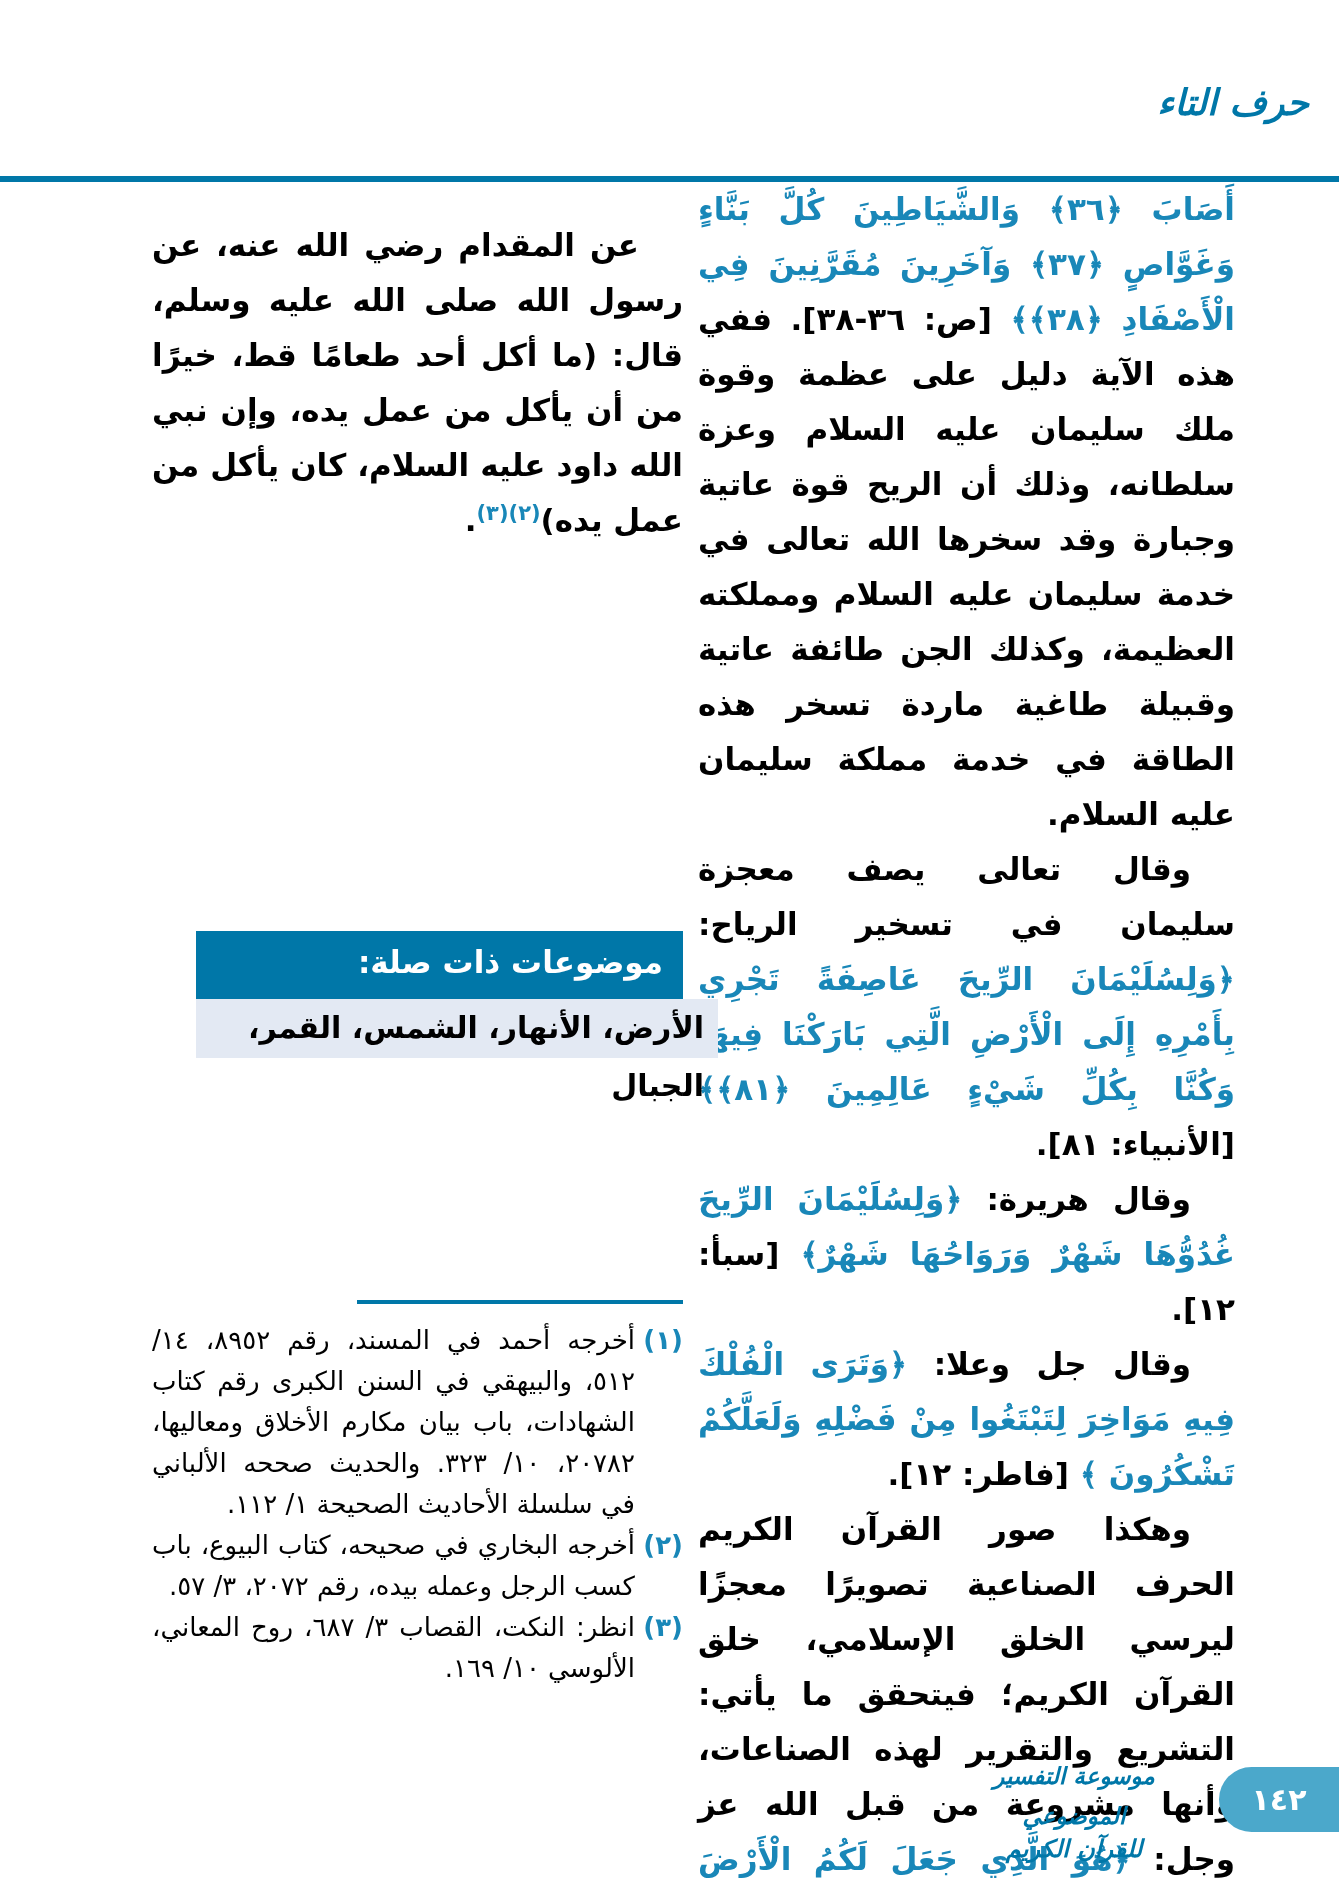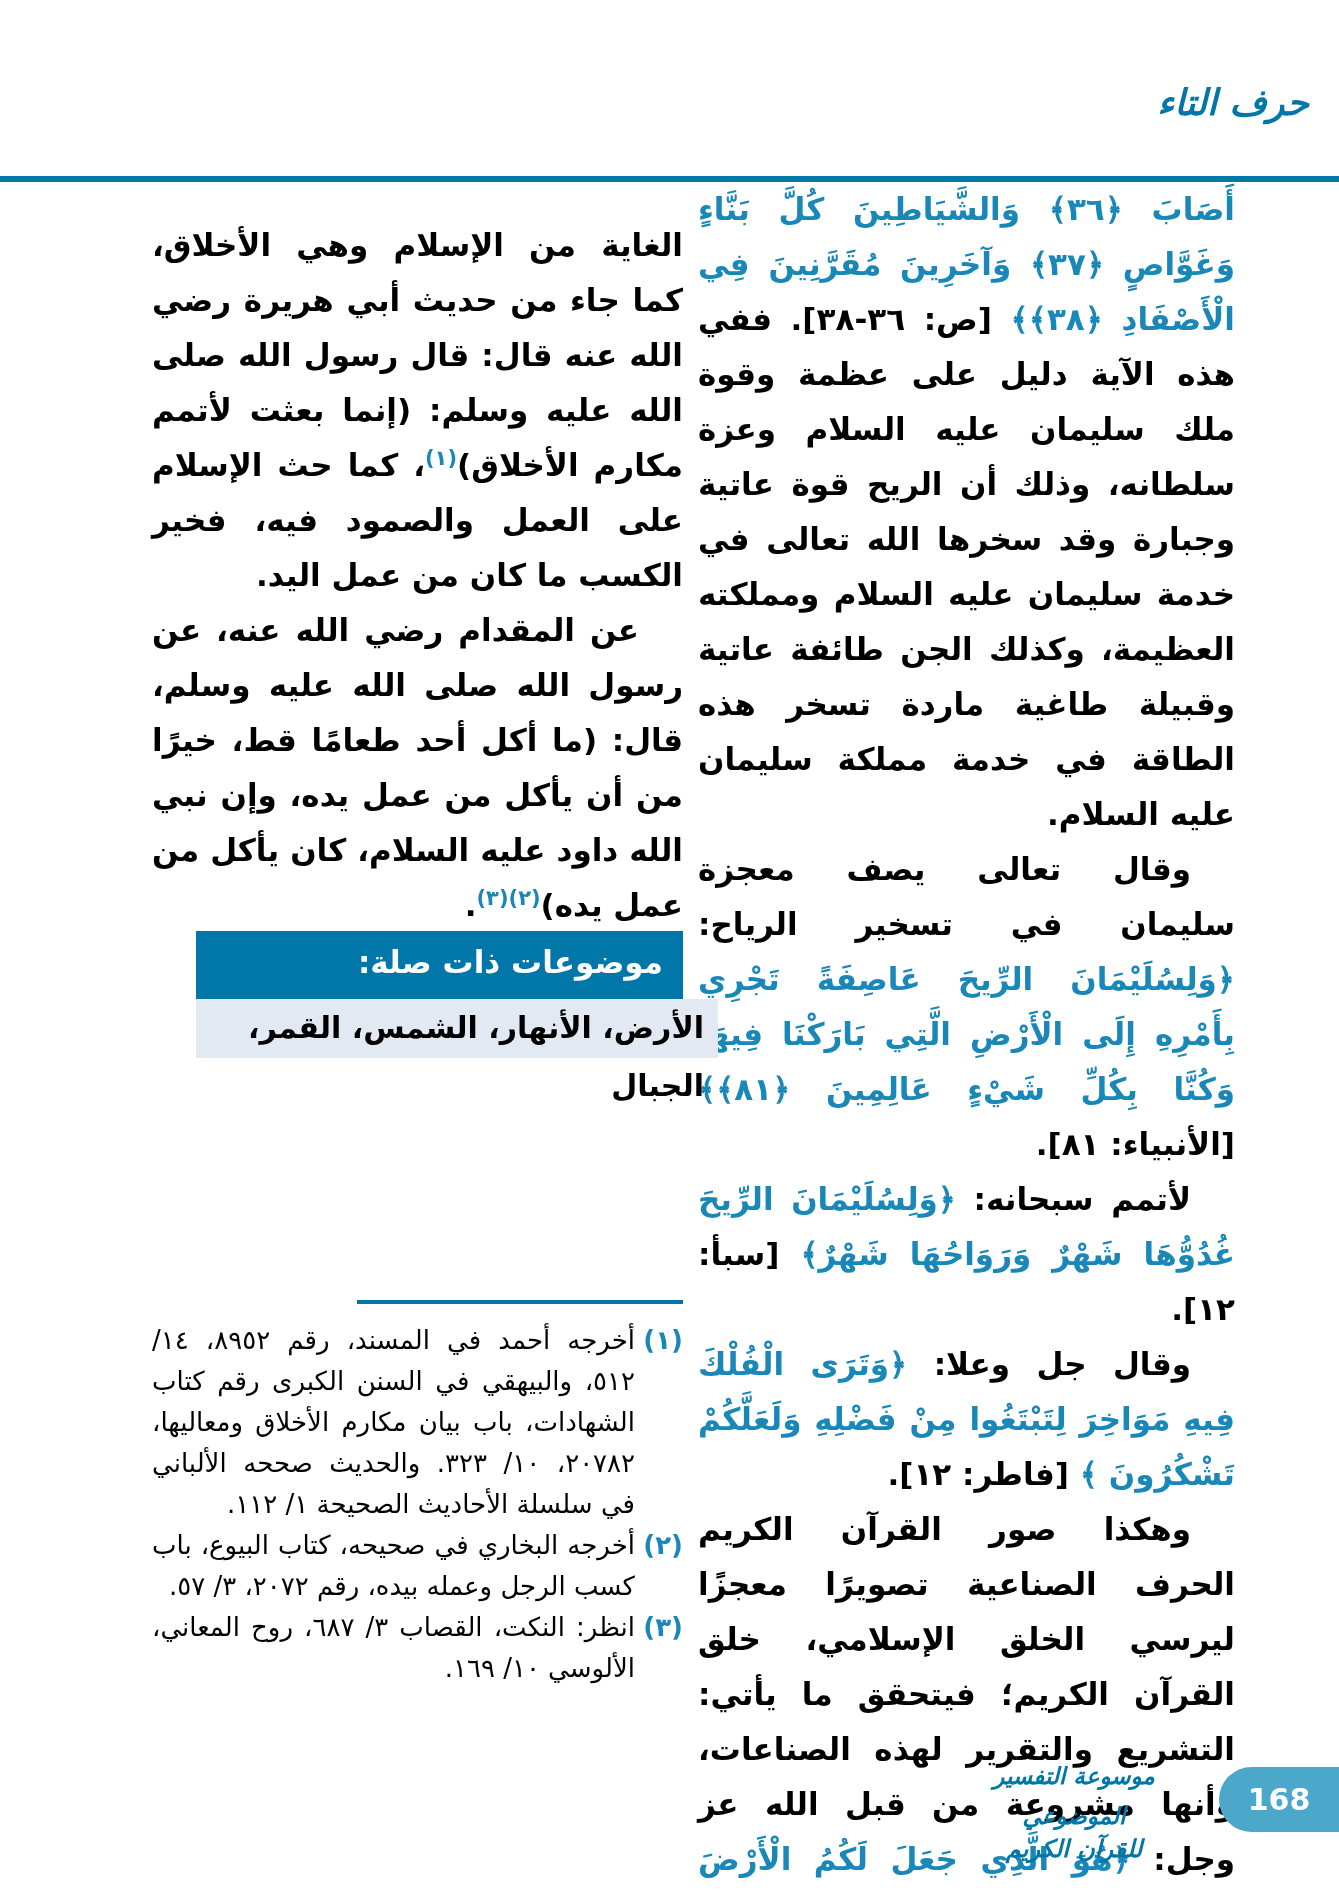--- a/index.html
+++ b/index.html
@@ -91,28 +91,27 @@
 <body>
 
 <div class="page">
 
   <div class="header-title">حرف التاء</div>
   <div class="header-rule"></div>
 
   <div class="col-right">
     <p class="body-text"><span class="seg-quran">أَصَابَ ﴿٣٦﴾   وَالشَّيَاطِينَ كُلَّ بَنَّاءٍ وَغَوَّاصٍ ﴿٣٧﴾ وَآخَرِينَ مُقَرَّنِينَ فِي الْأَصْفَادِ ﴿٣٨﴾﴾</span><span class="seg-normal"> [ص: ٣٦-٣٨]. </span><span class="seg-normal">ففي هذه الآية دليل على عظمة وقوة ملك سليمان عليه السلام وعزة سلطانه، وذلك أن الريح قوة عاتية وجبارة وقد سخرها الله تعالى في خدمة سليمان عليه السلام ومملكته العظيمة، وكذلك الجن طائفة عاتية وقبيلة طاغية ماردة تسخر هذه الطاقة في خدمة مملكة سليمان عليه السلام.</span></p>
     <p class="body-text indent"><span class="seg-normal">وقال تعالى يصف معجزة سليمان في تسخير الرياح: </span><span class="seg-quran">﴿وَلِسُلَيْمَانَ الرِّيحَ عَاصِفَةً تَجْرِي بِأَمْرِهِ إِلَى الْأَرْضِ الَّتِي بَارَكْنَا فِيهَا وَكُنَّا بِكُلِّ شَيْءٍ عَالِمِينَ ﴿٨١﴾﴾</span><span class="seg-normal"> [الأنبياء: ٨١].</span></p>
-    <p class="body-text indent"><span class="seg-normal">لأتمم سبحانه: </span><span class="seg-quran">﴿وَلِسُلَيْمَانَ الرِّيحَ غُدُوُّهَا شَهْرٌ وَرَوَاحُهَا شَهْرٌ﴾</span><span class="seg-normal"> [سبأ: ١٢].</span></p>
+    <p class="body-text indent"><span class="seg-normal">وقال هريرة: </span><span class="seg-quran">﴿وَلِسُلَيْمَانَ الرِّيحَ غُدُوُّهَا شَهْرٌ وَرَوَاحُهَا شَهْرٌ﴾</span><span class="seg-normal"> [سبأ: ١٢].</span></p>
     <p class="body-text indent"><span class="seg-normal">وقال جل وعلا: </span><span class="seg-quran">﴿وَتَرَى الْفُلْكَ فِيهِ مَوَاخِرَ لِتَبْتَغُوا مِنْ فَضْلِهِ وَلَعَلَّكُمْ تَشْكُرُونَ ﴾</span><span class="seg-normal"> [فاطر: ١٢].</span></p>
     <p class="body-text indent"><span class="seg-normal">وهكذا صور القرآن الكريم الحرف الصناعية تصويرًا معجزًا ليرسي الخلق الإسلامي، خلق القرآن الكريم؛ فيتحقق ما يأتي: التشريع والتقرير لهذه الصناعات، وأنها مشروعة من قبل الله عز وجل: </span><span class="seg-quran">﴿هُوَ الَّذِي جَعَلَ لَكُمُ الْأَرْضَ ذَلُولًا فَامْشُوا فِي مَنَاكِبِهَا وَكُلُوا مِنْ رِزْقِهِ﴾</span></p>
 
   </div>
 
   <div class="col-left">
-    <p class="body-text"><span class="seg-normal">الغاية من الإسلام وهي الأخلاق، كما جاء من حديث أبي هريرة رضي الله عنه قال: قال رسول الله صلى الله عليه وسلم: (إنما بعثت لأتمم مكارم الأخلاق)</span><span class="seg-fnref">(١)</span><span class="seg-normal">، كما حث الإسلام على العمل والصمود فيه، فخير الكسب ما كان من عمل اليد.</span></p>
     <p class="body-text indent"><span class="seg-normal">عن المقدام رضي الله عنه، عن رسول الله صلى الله عليه وسلم، قال: (ما أكل أحد طعامًا قط، خيرًا من أن يأكل من عمل يده، وإن نبي الله داود عليه السلام، كان يأكل من عمل يده)</span><span class="seg-fnref">(٢)(٣)</span><span class="seg-normal">.</span></p>
   </div>
 
   <div class="topics-header">
     <span>موضوعات ذات صلة:</span>
   </div>
   <div class="topics-row">
     <span>الأرض، الأنهار، الشمس، القمر، الجبال</span>
   </div>
 
@@ -132,16 +131,16 @@
       <span class="fn-text">انظر: النكت، القصاب ٣/ ٦٨٧، روح المعاني، الألوسي ١٠/ ١٦٩.</span>
     </div>
   </div>
 
   <div class="logo">
     <div class="logo-line1">موسوعة التفسير الموضوعي</div>
     <div class="logo-line2">للقرآن الكريم</div>
   </div>
 
   <div class="page-badge">
-    <span>168</span>
+    <span>١٤٢</span>
   </div>
 
 </div>
 
 </body></html>

